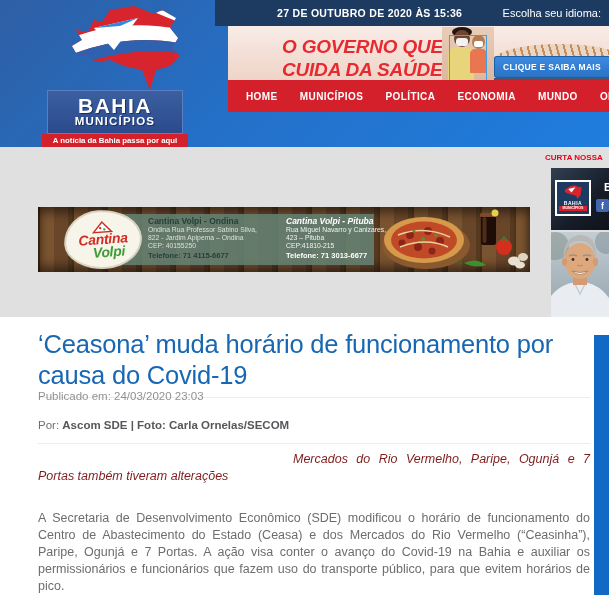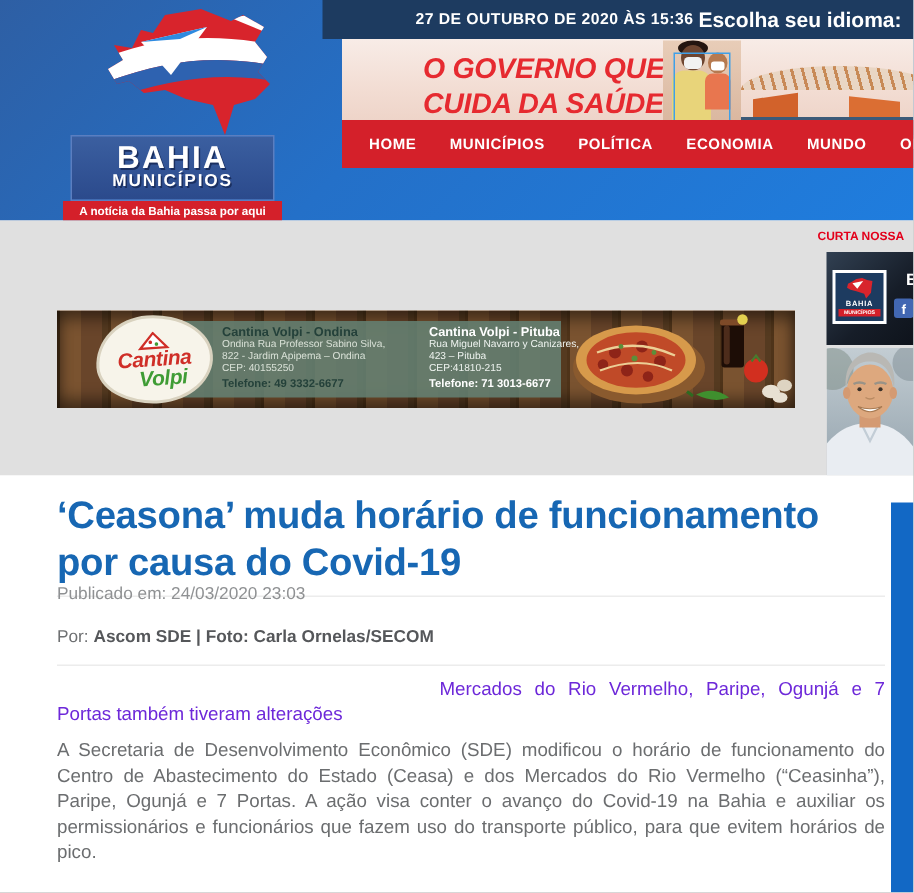--- a/index.html
+++ b/index.html
@@ -6,21 +6,21 @@
   body { font-family:"Liberation Sans","DejaVu Sans",sans-serif; background:#888; }
   .page { position:relative; width:609px; height:595px; background:#fff; overflow:hidden; margin:0 auto; }
 
   
   .header-blue { position:absolute; left:0; top:0; width:609px; height:147px;
     background:linear-gradient(135deg,#2e5fa4 0%,#2470c8 45%,#1f7dde 100%); }
   .topbar { position:absolute; left:215px; top:0; width:394px; height:26px; background:#1d3b60;
     display:flex; align-items:center;padding-left:44px; }
   .topbar-date { margin-left:18px; color:#fff; font-size:10.5px; font-weight:600; letter-spacing:.3px; }
   .lang-wrap { margin-left:auto; margin-right:8px; display:flex; align-items:center; gap:5px; }
-  .lang-label { color:#fff; font-size:14px; font-weight:700; }
+  .lang-label { color:#fff; font-size:11px; font-weight:400; }
   .lang-select { width:104px; height:17px; background:#fff; border:1px solid #cfd4da; border-radius:2px;
     display:flex; align-items:center; justify-content:space-between; padding:0 5px; font-size:9.5px; color:#1a1a1a; cursor:pointer; }
   .lang-chevron { font-size:8px; color:#111; }
 
   
   .gov-banner { position:absolute; left:228px; top:26px; width:381px; height:64px; overflow:hidden;
     background:linear-gradient(180deg,#f8ece7 0%,#f2dcd2 55%,#ecd0c4 100%); }
   .gov-text { position:absolute; left:54px; top:9px; font-style:italic; font-weight:800; color:#e62a30;
     font-size:19px; line-height:23px; letter-spacing:-.2px; }
   .gov-photo { position:absolute; left:214px; top:1px; width:52px; height:62px;
@@ -83,39 +83,39 @@
   .cantina-panel { position:absolute; left:58px; top:7px; width:278px; height:51px; background:rgba(99,128,114,.88); }
   .cantina-logo { position:absolute; left:26px; top:3px; width:78px; height:59px; background:#f7f4ea;
     border:2px solid #d9d2bf; border-radius:46% 54% 48% 52%/55% 50% 50% 45%; transform:rotate(-4deg);
     display:flex; flex-direction:column; align-items:center; justify-content:center; }
   .cantina-logo .slice { width:22px; height:13px; margin-bottom:-1px; }
   .cantina-word1 { color:#cf2e27; font-size:14px; font-weight:800; font-style:italic; line-height:13px; letter-spacing:-.3px; }
   .cantina-word2 { color:#3f9c35; font-size:14px; font-weight:800; font-style:italic; line-height:13px; margin-left:10px; letter-spacing:-.3px; }
   .loc { position:absolute; top:9px; width:130px; }
   .loc1 { left:110px; } .loc2 { left:248px; }
   .loc-title { font-size:8.5px; font-weight:800; line-height:10px; }
-  .loc1 .loc-title { color:#24413a; } .loc2 .loc-title { color:#ffffff; }
+  .loc1 .loc-title { color:#24413a; } .loc2 .loc-title { color:#ffffff;font-style:italic; }
   .loc-line { font-size:6.8px; line-height:8.2px; }
   .loc1 .loc-line { color:#d8e0d6; } .loc2 .loc-line { color:#eef3ef; }
   .loc-phone { font-size:7.5px; font-weight:800; line-height:9px; }
   .loc1 .loc-phone { color:#24413a; } .loc2 .loc-phone { color:#ffffff; }
   .pizza-art { position:absolute; left:330px; top:0; width:162px; height:65px; }
 
   
   .content { position:absolute; left:0; top:317px; width:609px; height:278px; background:#fff; }
   .article-title { position:absolute; left:38px; top:12px; width:548px; color:#1767b3;
-    font-size:25.5px; font-weight:700; line-height:31px; letter-spacing:-.2px; }
+    font-size:25.5px; font-weight:400; line-height:31px; letter-spacing:-.2px; }
   .hr1 { position:absolute; left:38px; top:80px; width:552px; border-top:1px solid #ececec; }
   .pub { position:absolute; left:38px; top:73px; font-size:11.5px; color:#8f9193; }
   .byline { position:absolute; left:38px; top:102px; font-size:11.5px; color:#6e7072; }
   .byline b { color:#55575a; }
   .hr2 { position:absolute; left:38px; top:126px; width:552px; border-top:1px solid #ececec; }
   .article-body { position:absolute; left:38px; top:134px; width:552px; }
-  .caption { color:#6d28d9; font-size:12.5px; line-height:17px;
-    text-align:justify; text-indent:255px; margin-bottom:7px; }
+  .caption { font-style:italic; color:#7f1d1d; font-size:12.5px; line-height:17px;
+    text-align:justify; text-indent:255px; margin-bottom:25px; }
   .para { color:#6b6d6f; font-size:12.5px; line-height:17px; text-align:justify; margin-bottom:13px; }
   .side-strip { position:absolute; left:594px; top:335px; width:15px; height:260px; background:#1268c5; }
 </style>
 </head>
 <body>
 
 <div class="page">
 
   <div class="header-blue"></div>
 
@@ -163,20 +163,21 @@
         <div class="kid-mask"></div>
         <div class="kid-body"></div>
       <div class="tri"></div>
     </div>
     <div class="gov-build">
       <div class="roof"></div>
         <div class="panel1"></div>
         <div class="panel2"></div>
         <div class="base"></div>
     </div>
+    <div class="gov-cta">CLIQUE E SAIBA MAIS</div>
   </div>
 
   <nav class="nav">
     <a>HOME</a>
     <a>MUNICÍPIOS</a>
     <a>POLÍTICA</a>
     <a>ECONOMIA</a>
     <a>MUNDO</a>
     <a>OPINIÃO</a>
   </nav>
@@ -238,21 +239,21 @@
       </svg>
       <div class="cantina-word1">Cantina</div>
       <div class="cantina-word2">Volpi</div>
     </div>
 
     <div class="loc loc1">
       <div class="loc-title">Cantina Volpi - Ondina</div>
       <div class="loc-line">Ondina Rua Professor Sabino Silva,</div>
       <div class="loc-line">822 - Jardim Apipema – Ondina</div>
       <div class="loc-line">CEP: 40155250</div>
-      <div class="loc-phone">Telefone: 49 3332-6677</div>
+      <div class="loc-phone">Telefone: 71 4115-6677</div>
     </div>
 
     <div class="loc loc2">
       <div class="loc-title">Cantina Volpi - Pituba</div>
       <div class="loc-line">Rua Miguel Navarro y Canizares,</div>
       <div class="loc-line">423 – Pituba</div>
       <div class="loc-line">CEP:41810-215</div>
       <div class="loc-phone">Telefone: 71 3013-6677</div>
     </div>
 

